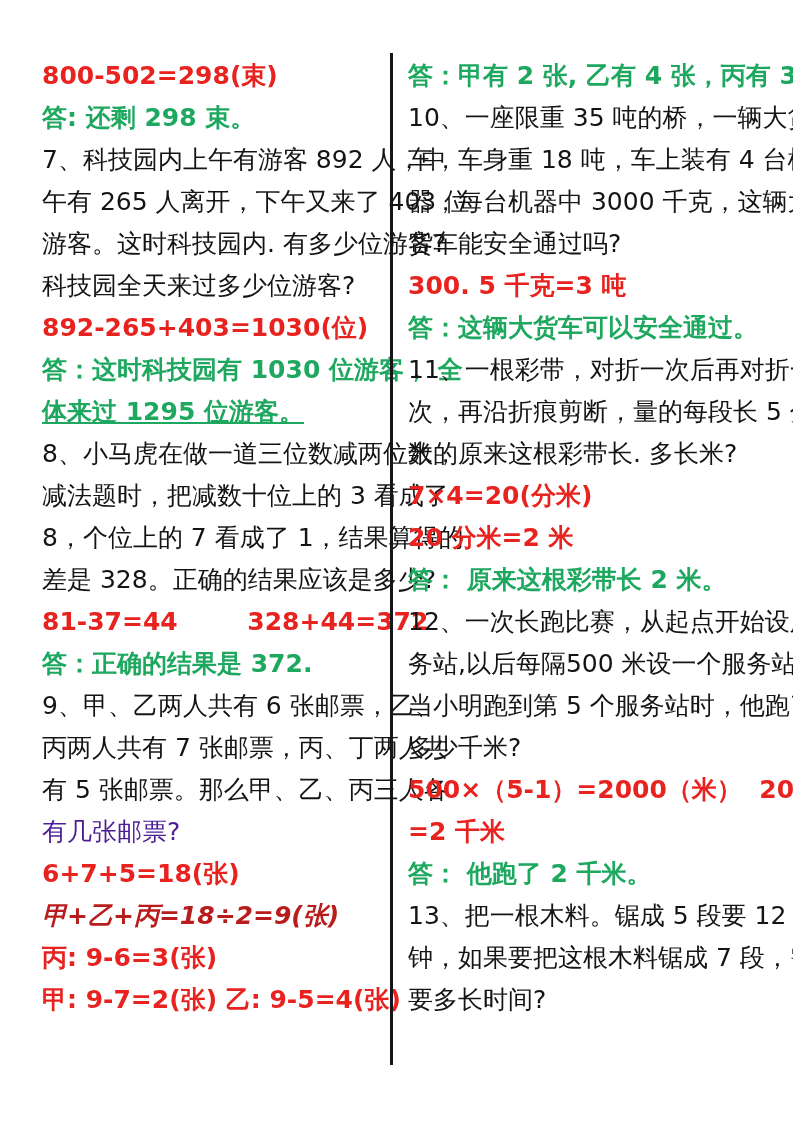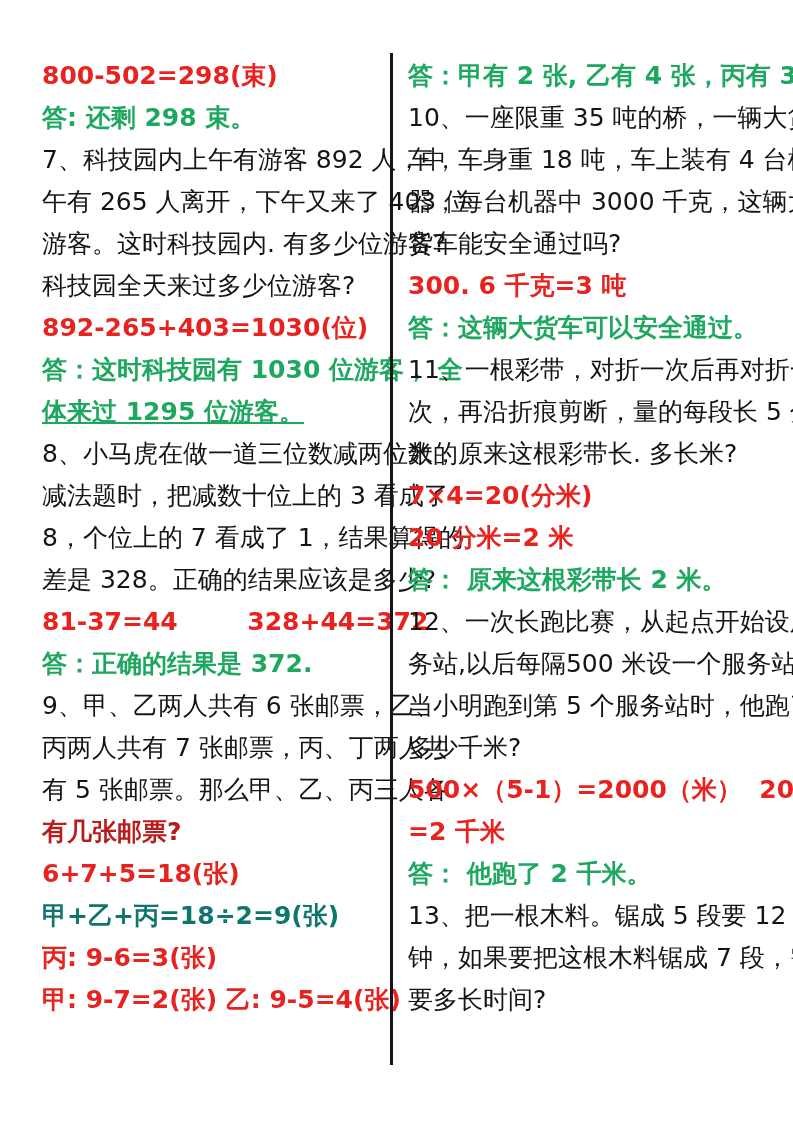--- a/index.html
+++ b/index.html
@@ -56,34 +56,34 @@
       <div class="line green" style="color: rgb(30, 168, 95); text-decoration: underline;">体来过 1295 位游客。</div>
       <div class="line black" style="color: rgb(20, 20, 20);">8、小马虎在做一道三位数减两位数的</div>
       <div class="line black" style="color: rgb(20, 20, 20);">减法题时，把减数十位上的 3 看成了</div>
       <div class="line black" style="color: rgb(20, 20, 20);">8，个位上的 7 看成了 1，结果算得的</div>
       <div class="line black" style="color: rgb(20, 20, 20);">差是 328。正确的结果应该是多少?</div>
       <div class="line red" style="color: rgb(232, 35, 31);">81-37=44        328+44=372</div>
       <div class="line green" style="color: rgb(30, 168, 95);">答：正确的结果是 372.</div>
       <div class="line black" style="color: rgb(20, 20, 20);">9、甲、乙两人共有 6 张邮票，乙、</div>
       <div class="line black" style="color: rgb(20, 20, 20);">丙两人共有 7 张邮票，丙、丁两人共</div>
       <div class="line black" style="color: rgb(20, 20, 20);">有 5 张邮票。那么甲、乙、丙三人各</div>
-      <div class="line black" style="color: #b91c1c; font-weight: bold;">有几张邮票?</div>
+      <div class="line black" style="color: #4c1d95;">有几张邮票?</div>
       <div class="line red" style="color: rgb(232, 35, 31);">6+7+5=18(张)</div>
-      <div class="line red" style="color: #0f766e;">甲+乙+丙=18÷2=9(张)</div>
+      <div class="line red" style="color: #b91c1c; font-style: italic;">甲+乙+丙=18÷2=9(张)</div>
       <div class="line red" style="color: rgb(232, 35, 31);">丙: 9-6=3(张)</div>
       <div class="line red" style="color: rgb(232, 35, 31);">甲: 9-7=2(张) 乙: 9-5=4(张)</div>
     </div>
   <div id="divider" style="background: rgb(21, 21, 26);"></div>
   <div id="right-col" class="col">
       <div class="line green" style="color: rgb(30, 168, 95);">答：甲有 2 张, 乙有 4 张，丙有 3 张。</div>
       <div class="line black" style="color: rgb(20, 20, 20);">10、一座限重 35 吨的桥，一辆大货</div>
       <div class="line black" style="color: rgb(20, 20, 20);">车，车身重 18 吨，车上装有 4 台机</div>
       <div class="line black" style="color: rgb(20, 20, 20);">器，每台机器中 3000 千克，这辆大</div>
       <div class="line black" style="color: rgb(20, 20, 20);">货车能安全通过吗?</div>
-      <div class="line red" style="color: rgb(232, 35, 31);">300. 6 千克=3 吨</div>
+      <div class="line red" style="color: rgb(232, 35, 31);">300. 5 千克=3 吨</div>
       <div class="line green" style="color: rgb(30, 168, 95);">答：这辆大货车可以安全通过。</div>
       <div class="line black" style="color: rgb(20, 20, 20);">11、一根彩带，对折一次后再对折一</div>
       <div class="line black" style="color: rgb(20, 20, 20);">次，再沿折痕剪断，量的每段长 5 分</div>
       <div class="line black" style="color: rgb(20, 20, 20);">米，原来这根彩带长. 多长米?</div>
       <div class="line red" style="color: rgb(232, 35, 31);">7×4=20(分米)</div>
       <div class="line red" style="color: rgb(232, 35, 31);">20 分米=2 米</div>
       <div class="line green" style="color: rgb(30, 168, 95);">答： 原来这根彩带长 2 米。</div>
       <div class="line black" style="color: rgb(20, 20, 20);">12、一次长跑比赛，从起点开始设服</div>
       <div class="line black" style="color: rgb(20, 20, 20);">务站,以后每隔500 米设一个服务站。</div>
       <div class="line black" style="color: rgb(20, 20, 20);">当小明跑到第 5 个服务站时，他跑了</div>

